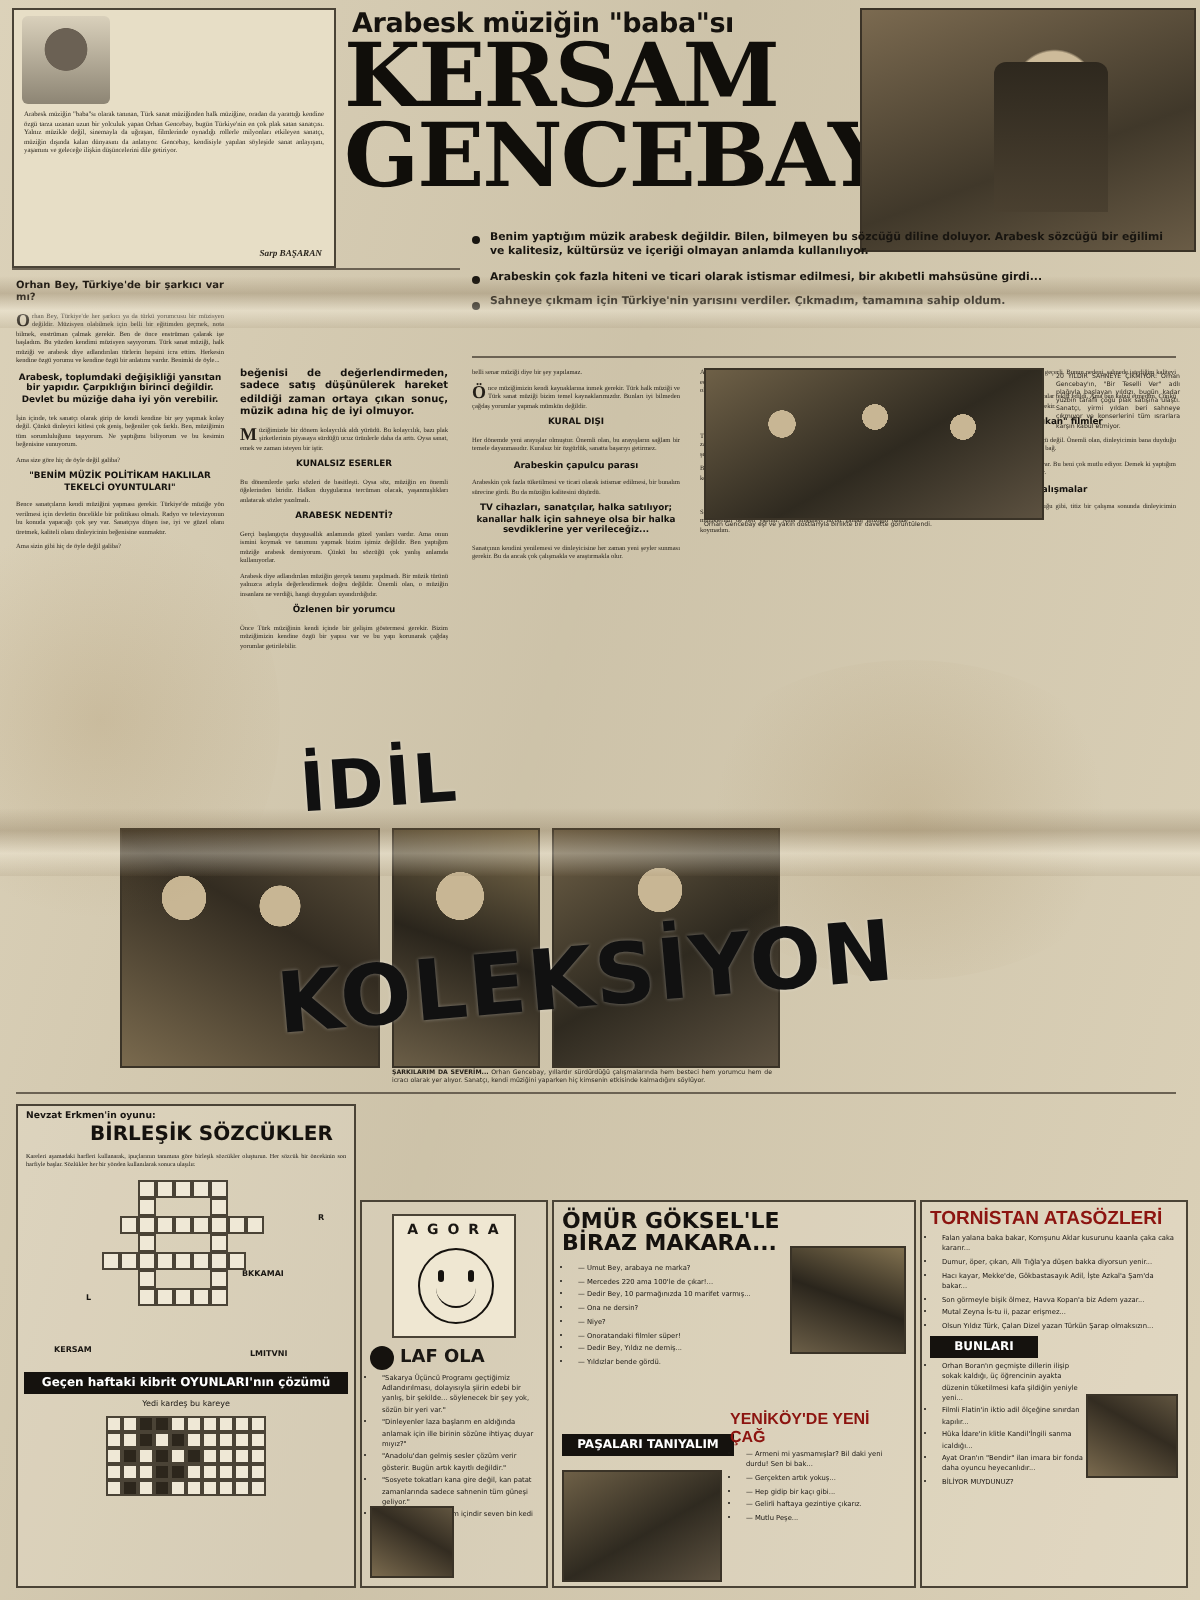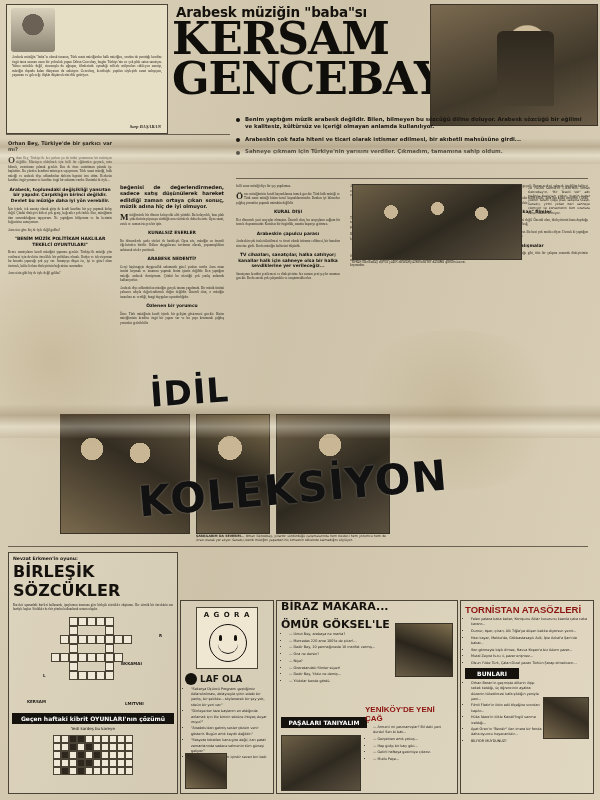--- a/index.html
+++ b/index.html
@@ -256,21 +256,21 @@
   </div>
 
   <div class="wm wm1">İDİL</div>
   <div class="wm wm2">KOLEKSİYON</div>
 
   <div class="col rule" style="left:8px;top:546px;width:580px;"></div>
 
   <div class="box" style="position:absolute;left:8px;top:552px;width:168px;height:240px;">
     <div style="padding:3px 4px 0 4px;">
       <div style="font-family:'DejaVu Sans',sans-serif;font-size:4.6px;font-weight:bold;">Nevzat Erkmen'in oyunu:</div>
-      <div class="box-title" style="font-size:16px;margin-top:1px;">BİRLEŞİK SÖZCÜKLER</div>
+      <div class="box-title" style="font-size:10px;margin-top:1px;margin-left:32px;">BİRLEŞİK SÖZCÜKLER</div>
       <div style="font-size:3.1px;line-height:4.2px;text-align:justify;margin-top:3px;">Kareleri aşamadaki harfleri kullanarak, ipuçlarının tanımına göre birleşik sözcükler oluşturun. Her sözcük bir öncekinin son harfiyle başlar. Sözlükler her bir yönden kullanılarak sonuca ulaşılır.</div>
     </div>
     <div style="position:relative;height:96px;margin-top:4px;">
       <div class="xw" id="xw-grid" style="position:absolute;left:42px;top:2px;">
           <div class="off"></div>
           <div class="off"></div>
           <div></div>
           <div></div>
           <div></div>
           <div></div>
@@ -430,22 +430,22 @@
         <li>"Sakarya Üçüncü Programı geçtiğimiz Adlandırılması, dolayısıyla şiirin edebi bir yanlış, bir şekilde... söylenecek bir şey yok, sözün bir yeri var."</li>
         <li>"Dinleyenler laza başlarım en aldığında anlamak için ille birinin sözüne ihtiyaç duyar mıyız?"</li>
         <li>"Anadolu'dan gelmiş sesler çözüm verir gösterir. Bugün artık kayıtlı değildir."</li>
         <li>"Sosyete tokatları kana gire değil, kan patat zamanlarında sadece sahnenin tüm güneşi geliyor."</li>
         <li>"Bir sözcüğün, ne nem içindir seven bin kedi barış biter."</li>
       </ul>
     <div class="photo ph-b" style="position:absolute;left:4px;bottom:4px;width:40px;height:34px;"></div>
   </div>
 
   <div class="box" style="position:absolute;left:276px;top:600px;width:180px;height:192px;">
+    <div class="box-title" style="font-size:11px;line-height:11px;padding:4px 4px 0 4px;">ÖMÜR GÖKSEL'LE</div>
     <div class="box-title" style="font-size:11px;line-height:12px;padding:0 4px 2px 4px;">BİRAZ MAKARA...</div>
-    <div class="box-title" style="font-size:11px;line-height:11px;padding:4px 4px 0 4px;">ÖMÜR GÖKSEL'LE</div>
     <div class="photo ph-c" style="position:absolute;right:4px;top:22px;width:56px;height:52px;"></div>
     <ul class="listline" id="omur-list" style="padding:2px 64px 0 12px;">
         <li>— Umut Bey, arabaya ne marka?</li>
         <li>— Mercedes 220 ama 100'le de çıkar!...</li>
         <li>— Dedir Bey, 10 parmağınızda 10 marifet varmış...</li>
         <li>— Ona ne dersin?</li>
         <li>— Niye?</li>
         <li>— Onoratandaki filmler süper!</li>
         <li>— Dedir Bey, Yıldız ne demiş...</li>
         <li>— Yıldızlar bende gördü.</li>

